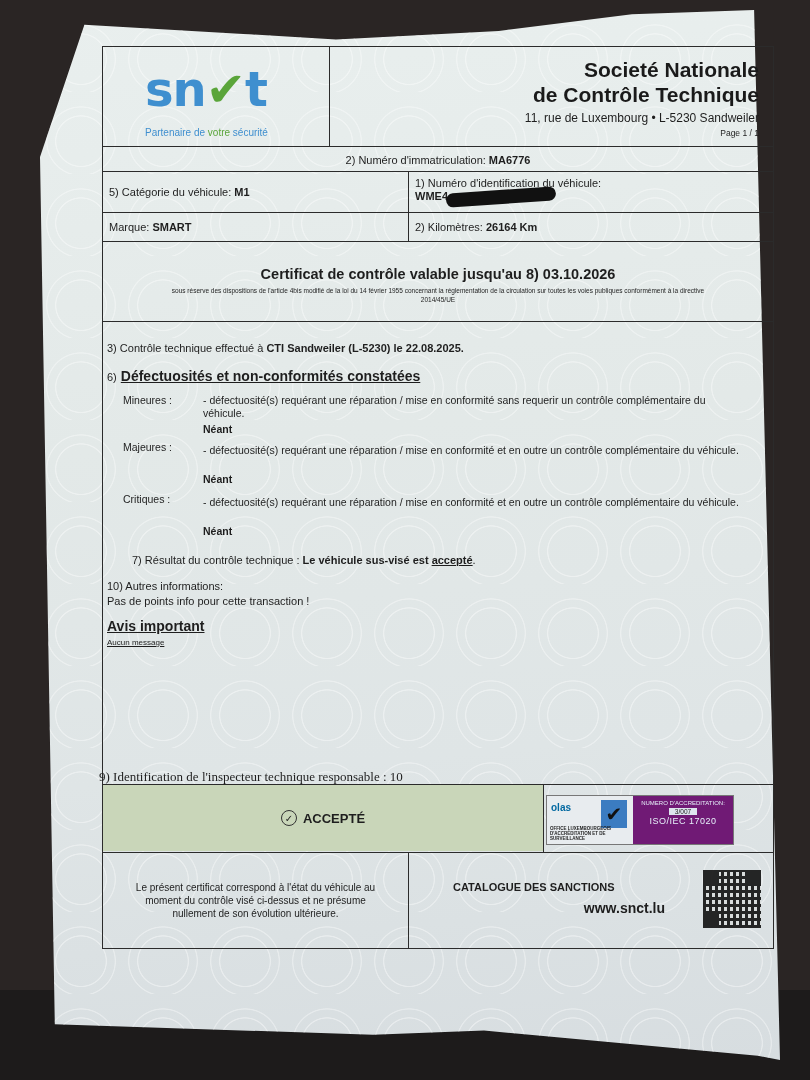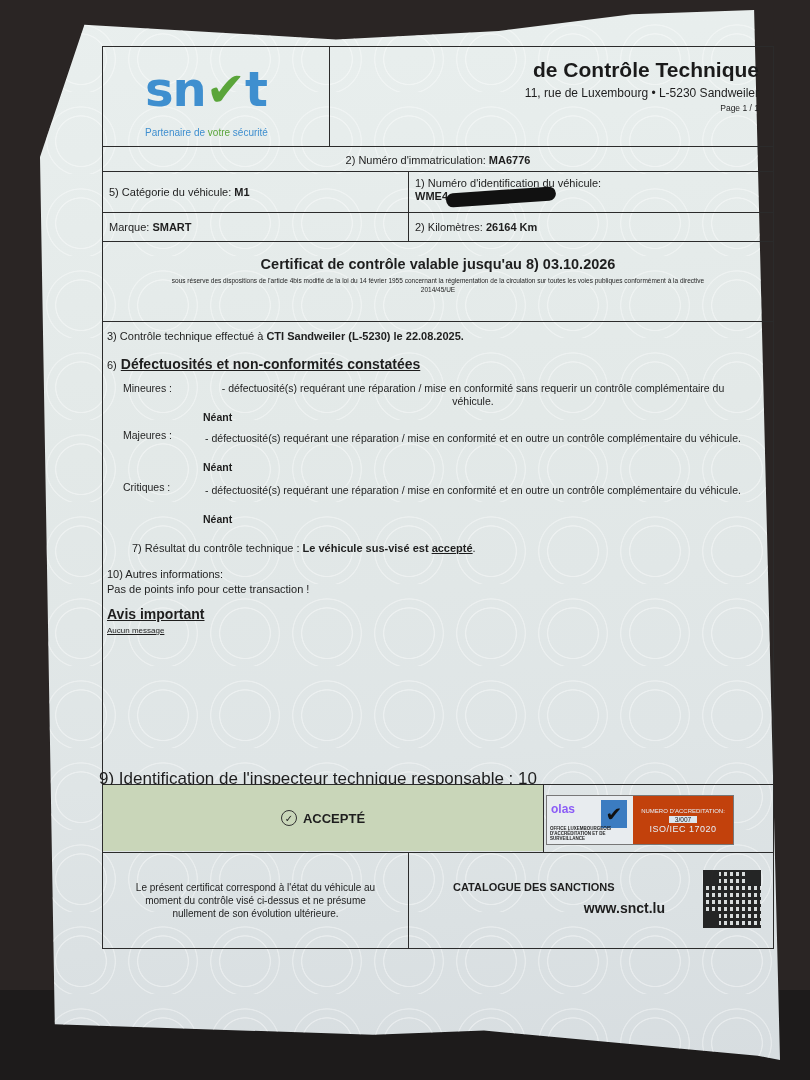--- a/index.html
+++ b/index.html
@@ -55,66 +55,66 @@
   .cell-text { font-size: 11px; position: absolute; }
   .cell-text b { font-weight: bold; }
 
   .plate-row { top: 100px; height: 25px; }
   .plate-row .cell-text { left: 0; right: 0; text-align: center; top: 7px; }
 
   .cat-row { top: 125px; height: 41px; }
   .mark-row { top: 166px; height: 29px; }
 
   .validity-row { top: 195px; height: 80px; text-align: center; }
-  .validity-title { font-size: 14.5px; font-weight: bold; margin-top: 14px; }
+  .validity-title { font-size: 14.5px; font-weight: bold; margin-top: 24px; }
   .validity-sub { font-size: 6.5px; margin-top: 4px; line-height: 9px; padding: 0 60px; }
 
-  .body-row { top: 275px; height: 455px; border-bottom: none; text-align: center; }
+  .body-row { top: 287px; height: 455px; border-bottom: none; }
   .ctrl-line { position: absolute; left: 4px; top: 8px; font-size: 11px; }
   .def-title-wrap { position: absolute; left: 4px; top: 34px; font-size: 11px; }
   .def-title { font-size: 14px; font-weight: bold; text-decoration: underline; margin-left: 4px; }
   .def-block { position: absolute; left: 20px; width: 610px; font-size: 10.5px; }
   .def-label { position: absolute; left: 0; top: 0; font-weight: normal; }
   .def-desc { position: absolute; left: 80px; top: 0; width: 540px; line-height: 13px; }
   .def-value { position: absolute; left: 80px; font-weight: bold; }
   .result-line { position: absolute; left: 4px; top: 220px; font-size: 11px; margin-left: 25px; }
   .result-line b u { text-decoration: underline; }
   .other-label { position: absolute; left: 4px; top: 246px; font-size: 11px; }
   .other-value { position: absolute; left: 4px; top: 261px; font-size: 11px; }
   .notice-title { position: absolute; left: 4px; top: 284px; font-size: 14px; font-weight: bold; text-decoration: underline; }
   .notice-text { position: absolute; left: 4px; top: 304px; font-size: 8px; text-decoration: underline; }
 
   .inspector-row { top: 720px; height: 18px; border-top: none; }
-  .inspector-row .cell-text { left: 0; top: 2px; font-size: 17px; }
+  .inspector-row .cell-text { left: 0; top: 2px; font-size: 13px; font-family: Liberation Serif, serif; }
 
   .status-row { top: 738px; height: 68px; }
   .status-cell {
     position: absolute; left: 0; top: 0; width: 440px; height: 66px;
     background: #c9d6b9;
     display: flex; align-items: center; justify-content: center; gap: 6px;
   }
   .status-icon {
     width: 16px; height: 16px; border: 1.5px solid #333; border-radius: 50%;
     display: flex; align-items: center; justify-content: center; font-size: 10px;
   }
   .status-label { font-size: 13px; font-weight: bold; }
 
   .olas {
     position: absolute; left: 443px; top: 10px; width: 188px; height: 50px;
     display: flex; border: 1px solid #777;
   }
   .olas-left { width: 86px; background: #e8ecef; position: relative; }
-  .olas-word { position: absolute; left: 4px; top: 6px; font-size: 12px; font-weight: bold; color: #8b5cf6; }
+  .olas-word { position: absolute; left: 4px; top: 6px; font-size: 10px; font-weight: bold; color: #0369a1; }
   .olas-check {
     position: absolute; right: 6px; top: 4px; width: 26px; height: 28px;
     background: #3b7cc1; color: #111; font-size: 20px; text-align: center; line-height: 28px;
   }
   .olas-small { position: absolute; left: 3px; bottom: 3px; font-size: 4.5px; font-weight: bold; line-height: 5px; }
   .olas-right {
-    flex: 1; background: #c2410c; color: #e6f0fa; text-align: center; font-size: 6px; padding-top: 12px; line-height: 7px;
+    flex: 1; background: #701a75; color: #e6f0fa; text-align: center; font-size: 6px; padding-top: 4px; line-height: 7px;
   }
   .olas-num { display: inline-block; background: #dde5ee; color: #222; font-size: 6.5px; padding: 0 6px; margin-top: 1px; }
   .olas-iso { font-size: 9px; margin-top: 2px; letter-spacing: 0.5px; }
 
   .footer-row { top: 806px; height: 95px; border-bottom: none; }
   .footer-left {
     position: absolute; left: 0; top: 0; width: 305px; height: 95px;
     display: flex; align-items: center; justify-content: center; text-align: center;
     font-size: 10px; line-height: 13px; padding: 0 22px;
   }
@@ -153,20 +153,21 @@
     <div class="vline" style="left:226px"></div>
     <div class="logo">
       <div class="logo-word">
         <span>sn</span><span class="logo-check">✔</span><span>t</span>
       </div>
       <div class="logo-tag">
         <span>Partenaire de </span><span class="green">votre</span><span> sécurité</span>
       </div>
     </div>
     <div class="org">
+      <div class="org-name">Societé Nationale</div>
       <div class="org-name">de Contrôle Technique</div>
       <div class="org-addr">11, rue de Luxembourg • L-5230 Sandweiler</div>
       <div class="org-page">Page 1 / 1</div>
     </div>
   </div>
 
   <div class="row plate-row">
     <div class="cell-text">
       <span>2) Numéro d'immatriculation: </span><b>MA6776</b>
     </div>

